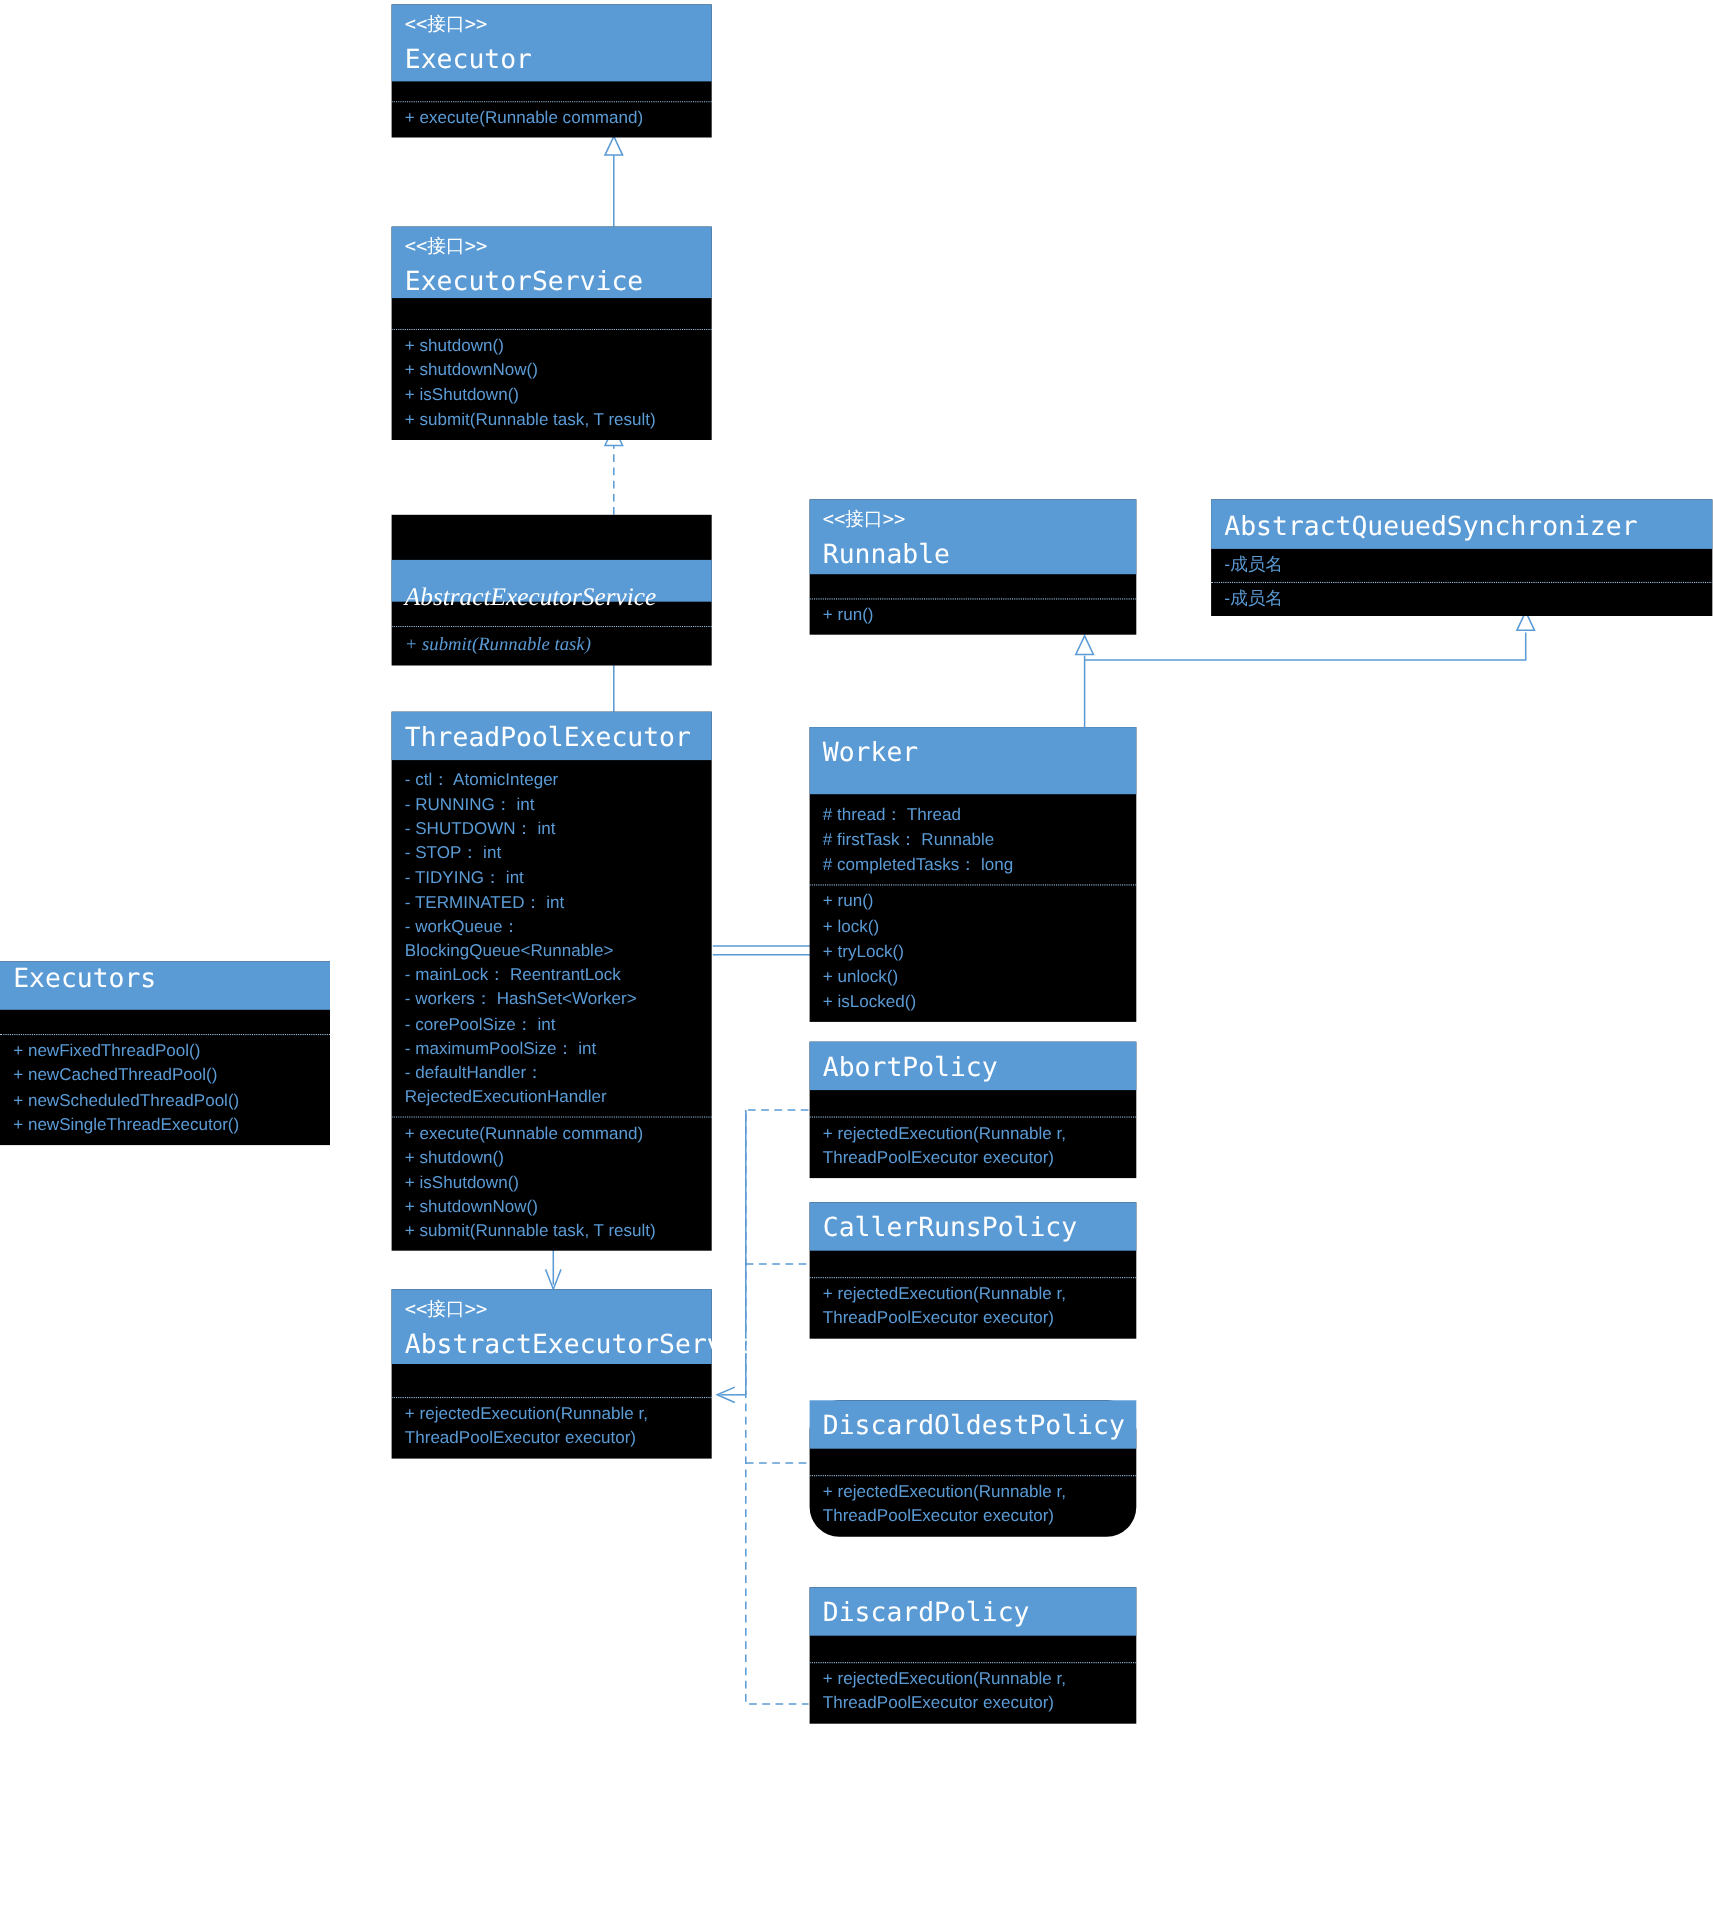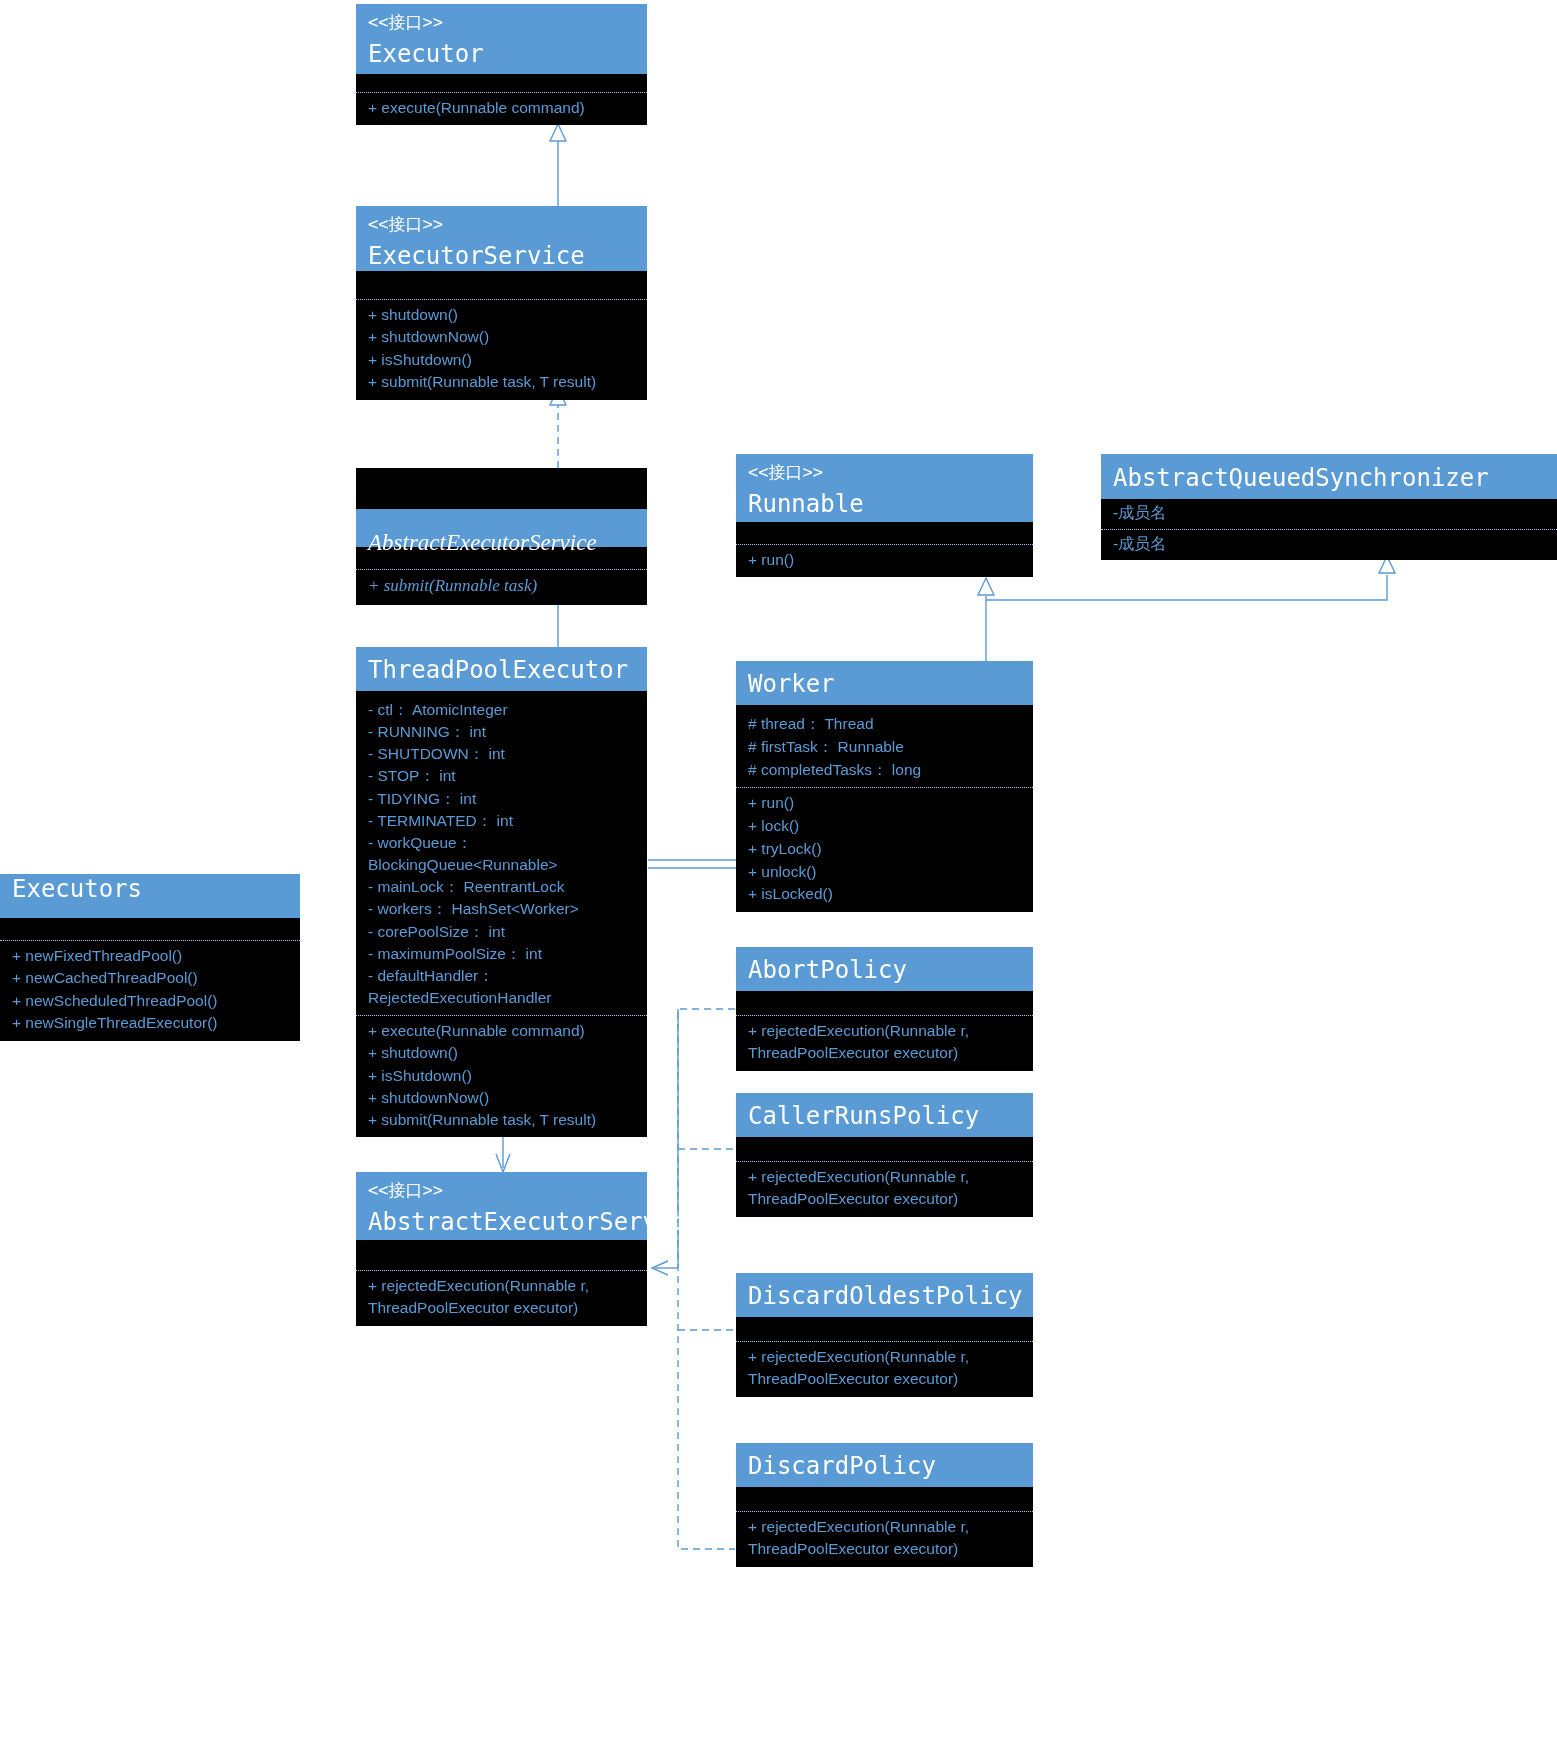--- a/index.html
+++ b/index.html
@@ -216,21 +216,21 @@
 
   <div class="uml" style="left:1101px; top:454px; width:456px;">
     <div class="hdr" style="height:45px; padding-top:9px;">
       <span class="cname">AbstractQueuedSynchronizer</span>
     </div>
     <div class="memrow" style="border-top:none;">-成员名</div>
     <div class="memrow">-成员名</div>
   </div>
 
   <div class="uml" style="left:736px; top:661px; width:297px;">
-    <div class="hdr" style="height:44px; padding-top:8px;">
+    <div class="hdr" style="height:61px; padding-top:8px;">
       <span class="cname">Worker</span>
     </div>
     <div class="section attrs" style="border-top:none; padding-top:8px; line-height:1.47;">
       <div class="row"># thread： Thread</div>
       <div class="row"># firstTask： Runnable</div>
       <div class="row"># completedTasks： long</div>
     </div>
     <div class="section ops" style="line-height:1.47;">
       <div class="row">+ run()</div>
       <div class="row">+ lock()</div>
@@ -264,21 +264,21 @@
   <div class="uml" style="left:736px; top:1093px; width:297px;">
     <div class="hdr" style="height:44px; padding-top:8px;">
       <span class="cname">CallerRunsPolicy</span>
     </div>
     <div class="pad" style="height:24px;"></div>
     <div class="section ops">
       <div class="row">+ rejectedExecution(Runnable r, ThreadPoolExecutor executor)</div>
     </div>
   </div>
 
-  <div class="uml" style="left:736px; top:1273px; width:297px;">
+  <div class="uml" style="left:736px; top:1273px; width:297px;border-radius:27px;">
     <div class="hdr" style="height:44px; padding-top:8px;">
       <span class="cname">DiscardOldestPolicy</span>
     </div>
     <div class="pad" style="height:24px;"></div>
     <div class="section ops">
       <div class="row">+ rejectedExecution(Runnable r, ThreadPoolExecutor executor)</div>
     </div>
   </div>
 
   <div class="uml" style="left:736px; top:1443px; width:297px;">

